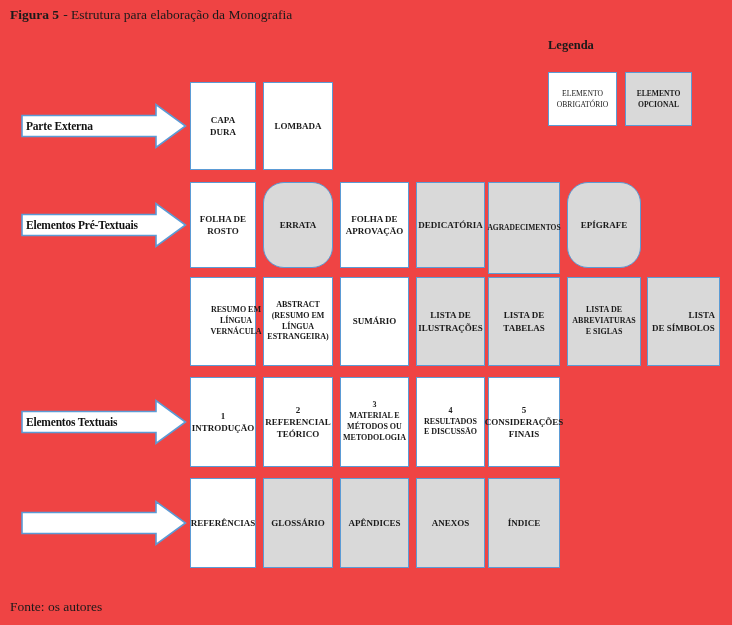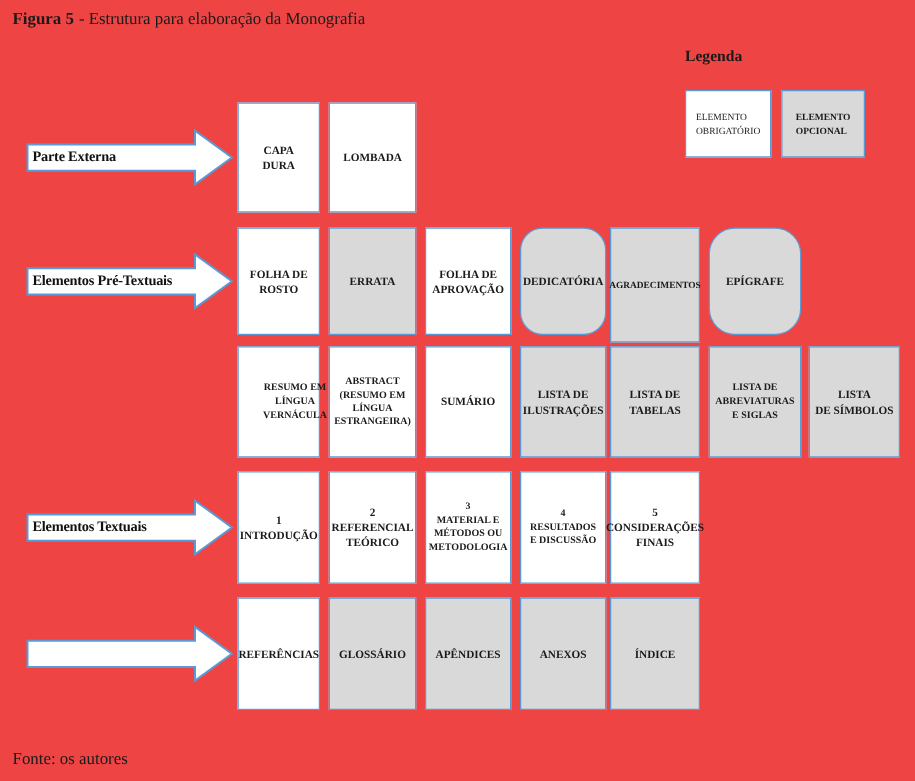--- a/index.html
+++ b/index.html
@@ -26,21 +26,21 @@
   
   .legend{position:absolute;left:548px;top:38px;width:146px;}
   .legend-title{
     text-align:left;font-weight:700;font-size:12.5px;height:18px;margin-bottom:16px;
   }
   .legend-items{display:flex;gap:8px;}
   .legend-box{
     width:69px;height:54px;box-sizing:border-box;
     border:1.5px solid var(--blue);background:#fff;
     display:flex;align-items:center;justify-content:center;
-    text-align:left;font-size:7.6px;line-height:1.5;color:var(--ink);
+    text-align:center;font-size:7.6px;line-height:1.5;color:var(--ink);
   }
   .legend-box:last-child{width:67px;}
   .legend-box.optional{background:var(--gray);font-weight:700;}
   .legend-label{white-space:pre-line;}
   
   .dbox{
     position:absolute;box-sizing:border-box;
     border:1.5px solid var(--blue);background:#fff;
     display:flex;align-items:center;justify-content:center;
     text-align:center;font-weight:700;font-size:9px;line-height:1.35;
@@ -105,28 +105,28 @@
       <div class="block-arrow" style="left: 20px; top: 201px;">
         <svg width="168" height="48" viewBox="0 0 168 48">
           <polygon points="2,13.5 136,13.5 136,2.5 165.5,24 136,45.5 136,34.5 2,34.5" fill="#ffffff" stroke="#5b9bd5" stroke-width="1.6"></polygon>
         </svg>
         <span class="arrow-label">Elementos Pré-Textuais</span>
       </div>
       <div class="dbox" style="left: 190px; top: 182px; width: 66px; height: 86px;">
         <span class="dbox-label">FOLHA DE
 ROSTO</span>
       </div>
-      <div class="dbox optional" style="left: 263px; top: 182px; width: 70px; height: 86px;">
+      <div class="dbox optional" style="left: 263px; top: 182px; width: 70px; height: 86px; border-radius: 21px;">
         <span class="dbox-label">ERRATA</span>
       </div>
       <div class="dbox" style="left: 340px; top: 182px; width: 69px; height: 86px;">
         <span class="dbox-label">FOLHA DE
 APROVAÇÃO</span>
       </div>
-      <div class="dbox optional" style="left: 416px; top: 182px; width: 69px; height: 86px; border-radius: 18px;">
+      <div class="dbox optional" style="left: 416px; top: 182px; width: 69px; height: 86px;">
         <span class="dbox-label">DEDICATÓRIA</span>
       </div>
       <div class="dbox optional xs" style="left: 488px; top: 182px; width: 72px; height: 92px;">
         <span class="dbox-label">AGRADECIMENTOS</span>
       </div>
       <div class="dbox optional" style="left: 567px; top: 182px; width: 74px; height: 86px; border-radius: 21px;">
         <span class="dbox-label">EPÍGRAFE</span>
       </div>
       <div class="dbox sm" style="left: 190px; top: 277px; width: 66px; height: 89px; padding-left: 28px;">
         <span class="dbox-label">RESUMO EM
@@ -148,21 +148,21 @@
       </div>
       <div class="dbox optional" style="left: 488px; top: 277px; width: 72px; height: 89px;">
         <span class="dbox-label">LISTA DE
 TABELAS</span>
       </div>
       <div class="dbox optional sm" style="left: 567px; top: 277px; width: 74px; height: 89px;">
         <span class="dbox-label">LISTA DE
 ABREVIATURAS
 E SIGLAS</span>
       </div>
-      <div class="dbox optional" style="left: 647px; top: 277px; width: 73px; height: 89px;">
+      <div class="dbox optional" style="left: 647px; top: 277px; width: 73px; height: 89px; text-align: right;">
         <span class="dbox-label">LISTA
 DE SÍMBOLOS</span>
       </div>
       <div class="block-arrow" style="left: 20px; top: 398px;">
         <svg width="168" height="48" viewBox="0 0 168 48">
           <polygon points="2,13.5 136,13.5 136,2.5 165.5,24 136,45.5 136,34.5 2,34.5" fill="#ffffff" stroke="#5b9bd5" stroke-width="1.6"></polygon>
         </svg>
         <span class="arrow-label">Elementos Textuais</span>
       </div>
       <div class="dbox" style="left: 190px; top: 377px; width: 66px; height: 90px;">

